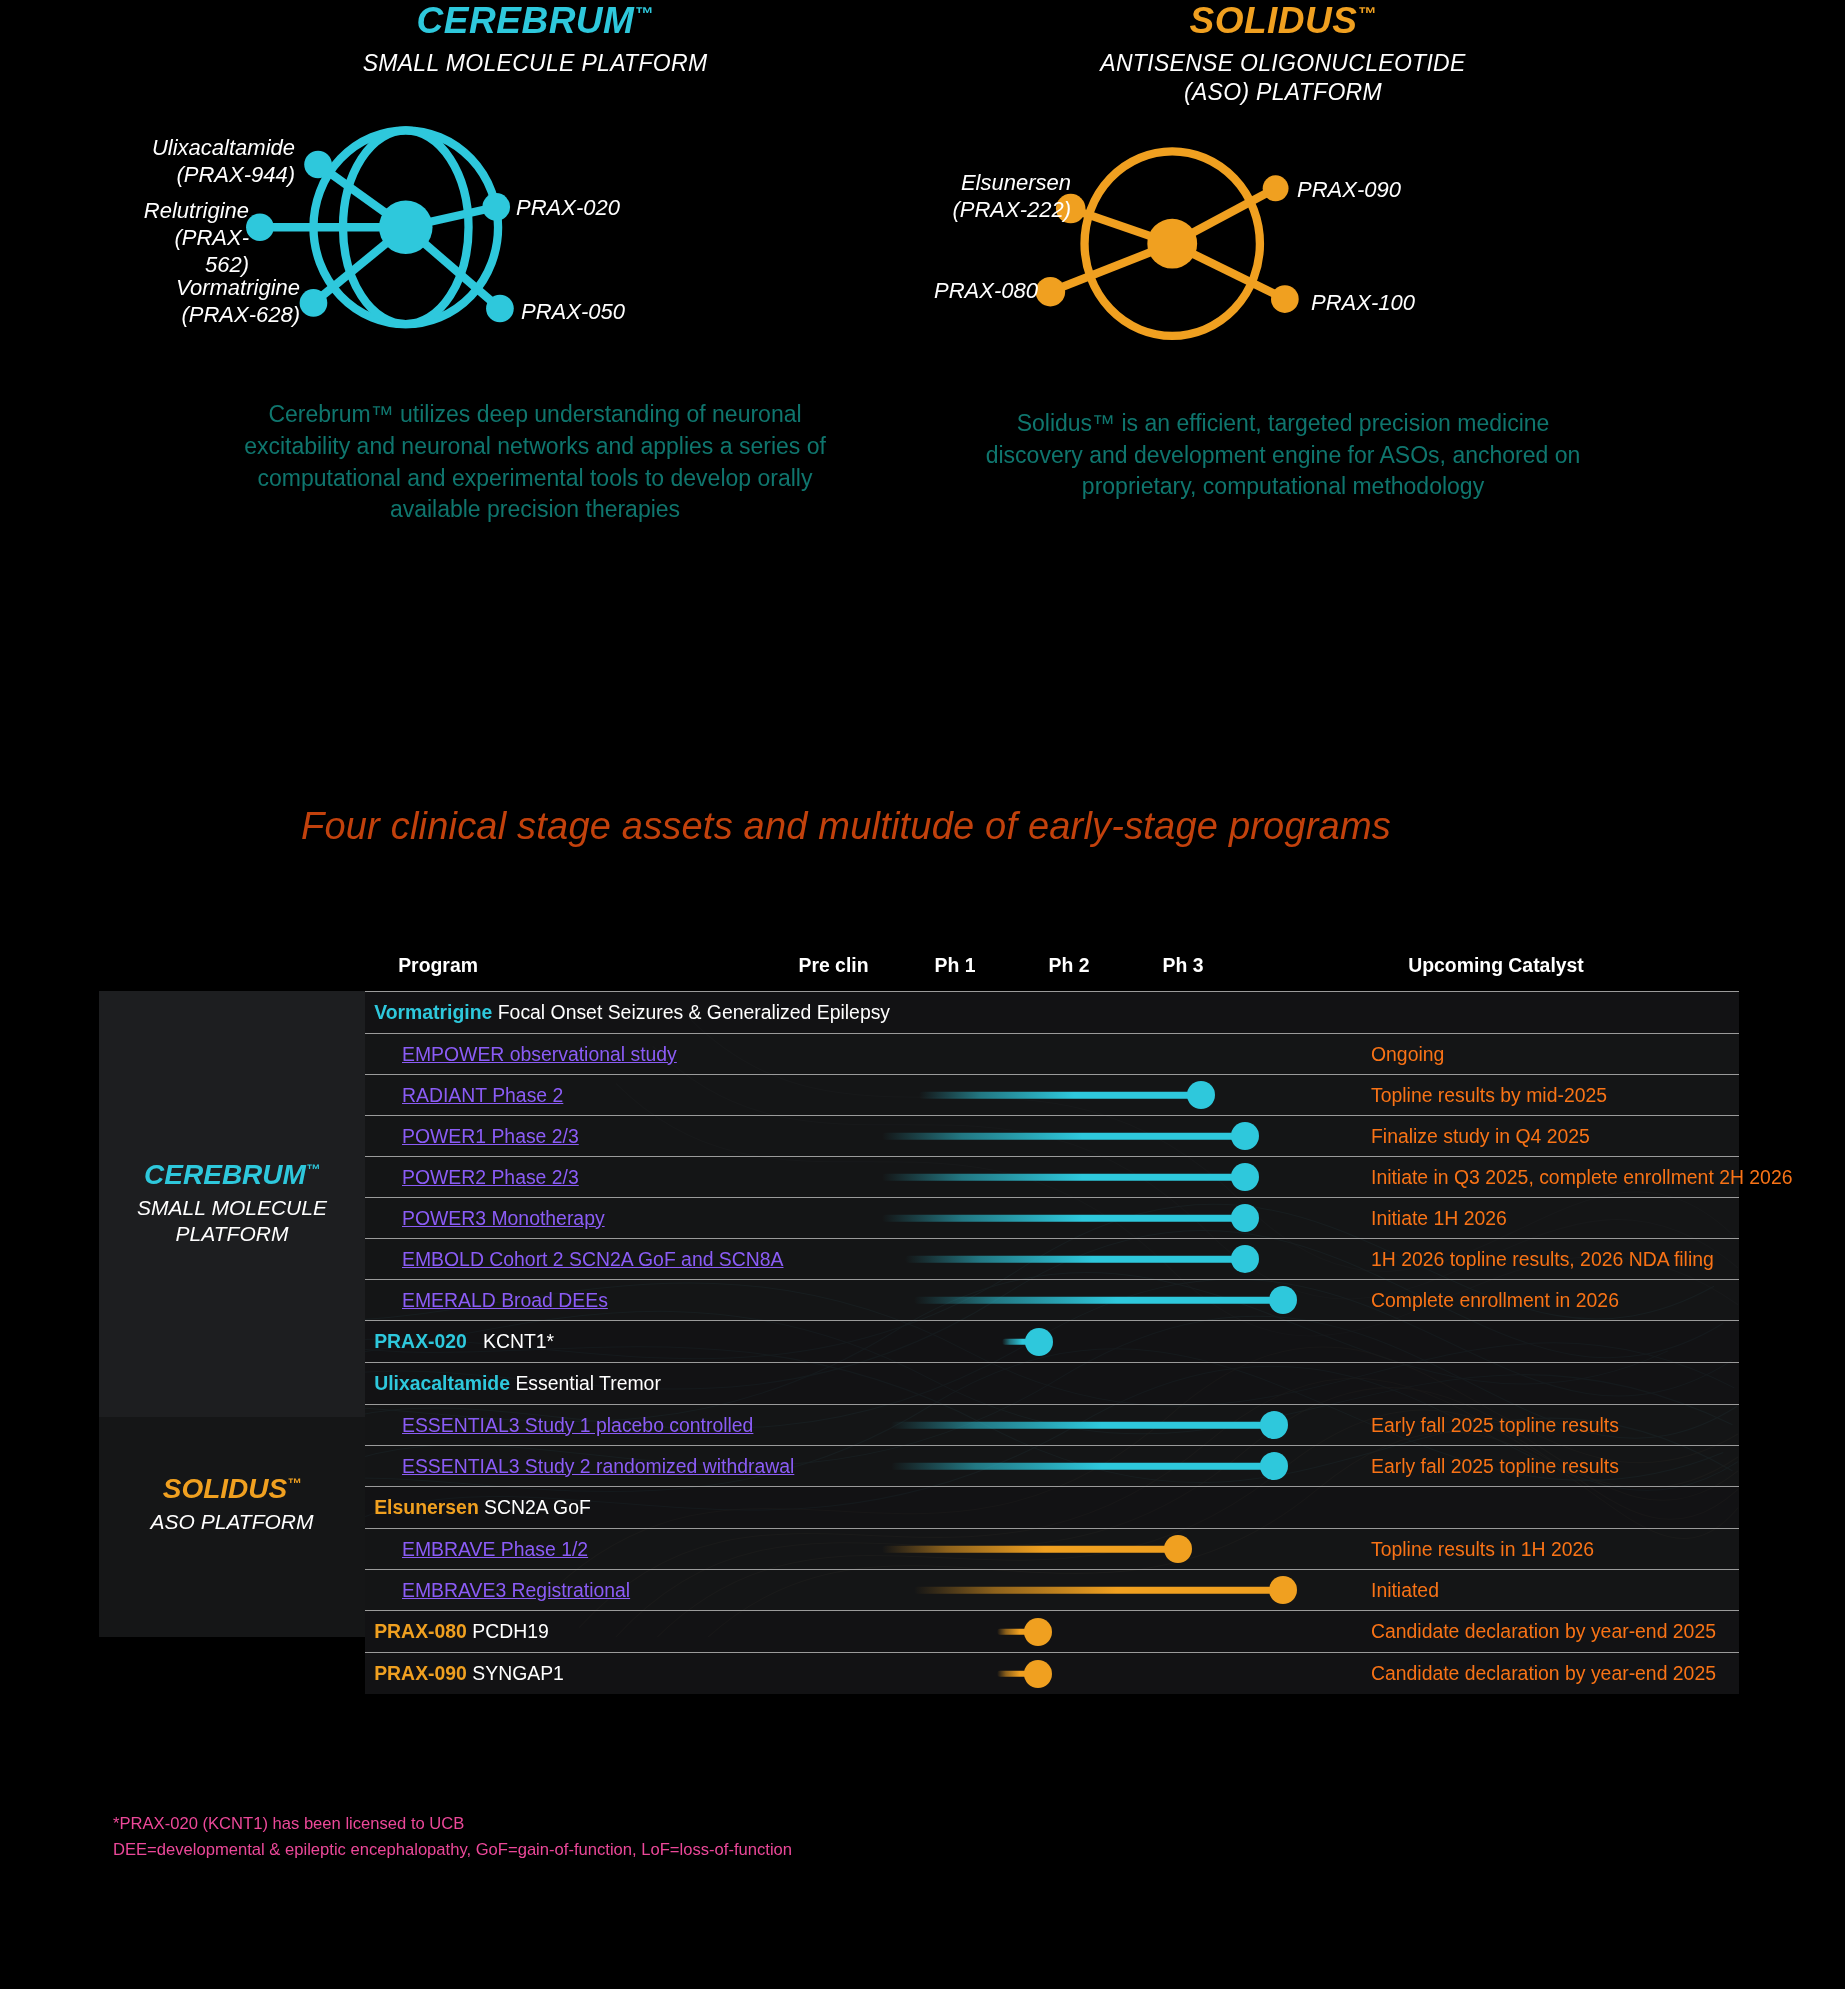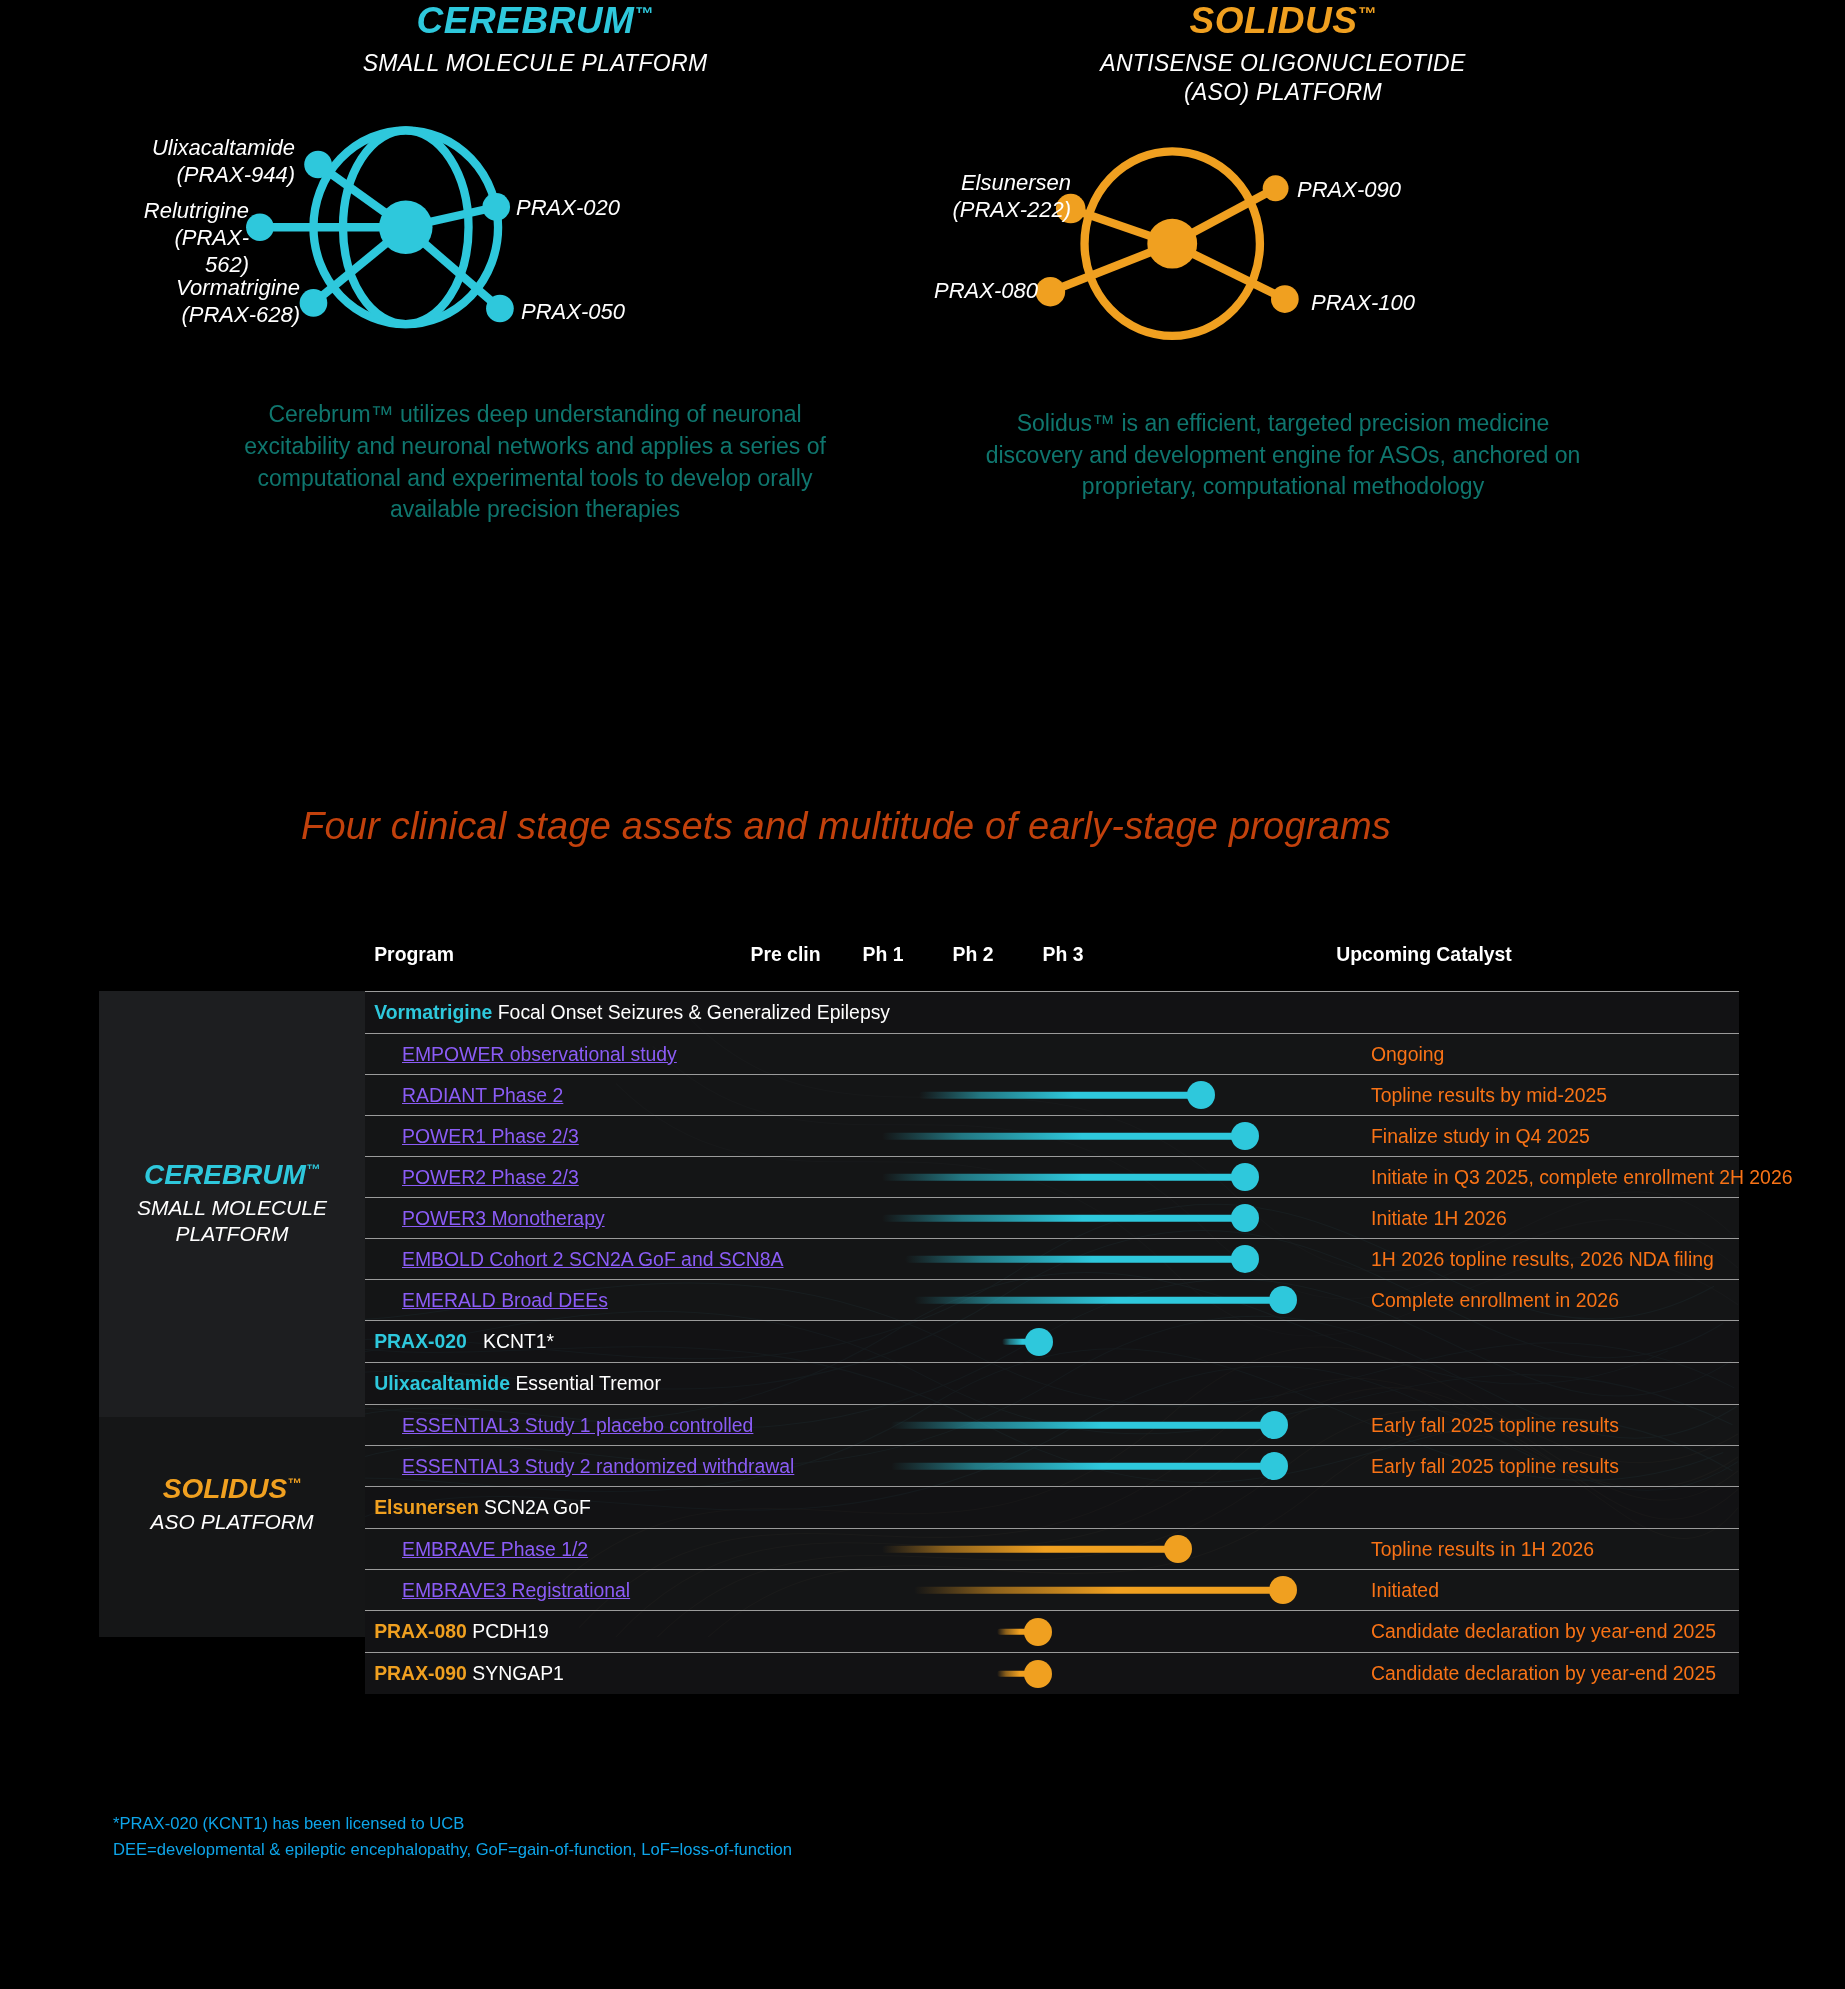--- a/index.html
+++ b/index.html
@@ -47,21 +47,21 @@
   
   .headline {
     position: absolute; left: 0; top: 805px; width: 1692px;
     text-align: center; color: #c2410c; font-style: italic;
     font-size: 38px; letter-spacing: 0.2px;
   }
 
   
   .pipeline { position: absolute; left: 99px; top: 943px; width: 1640px; }
 
-  .ph-header { display: flex; align-items: flex-start; height: 48px; padding-bottom: 3.7px; }
+  .ph-header { display: flex; align-items: center; height: 48px; padding-bottom: 3.7px; gap: 24px; }
   .ph-header .sp-side { width: 266px; flex: 0 0 266px; }
   .ph-header .sp-prog { width: 369px; flex: 0 0 369px; }
   .ph-header .col-h {
     color: #fff; font-weight: bold; font-size: 19.4px; text-align: center;
   }
   .ph-header .prog-h {
     color: #fff; font-weight: bold; font-size: 19.4px; padding-left: 9.2px;
   }
   .ph-header .cat-h {
     flex: 1; color: #fff; font-weight: bold; font-size: 19.4px; text-align: center;
@@ -121,21 +121,21 @@
   .dot.or { background: #F0A020; }
 
   .cat-cell {
     position: absolute; left: 637px; top: 0; height: 41px;
     display: flex; align-items: center;
     color: #f97316; font-size: 19.4px; white-space: nowrap;
   }
 
   .footnotes {
     position: absolute; left: 113px; top: 1811px;
-    color: #0ea5e9; font-size: 16.6px; line-height: 1.55;
+    color: #ec4899; font-size: 16.6px; line-height: 1.55;
   }
 
   .bgnet { position: absolute; left: 0; top: 0; pointer-events: none; }
 </style>
 </head>
 <body>
 
 <div class="page">
 
   <div class="platforms">

